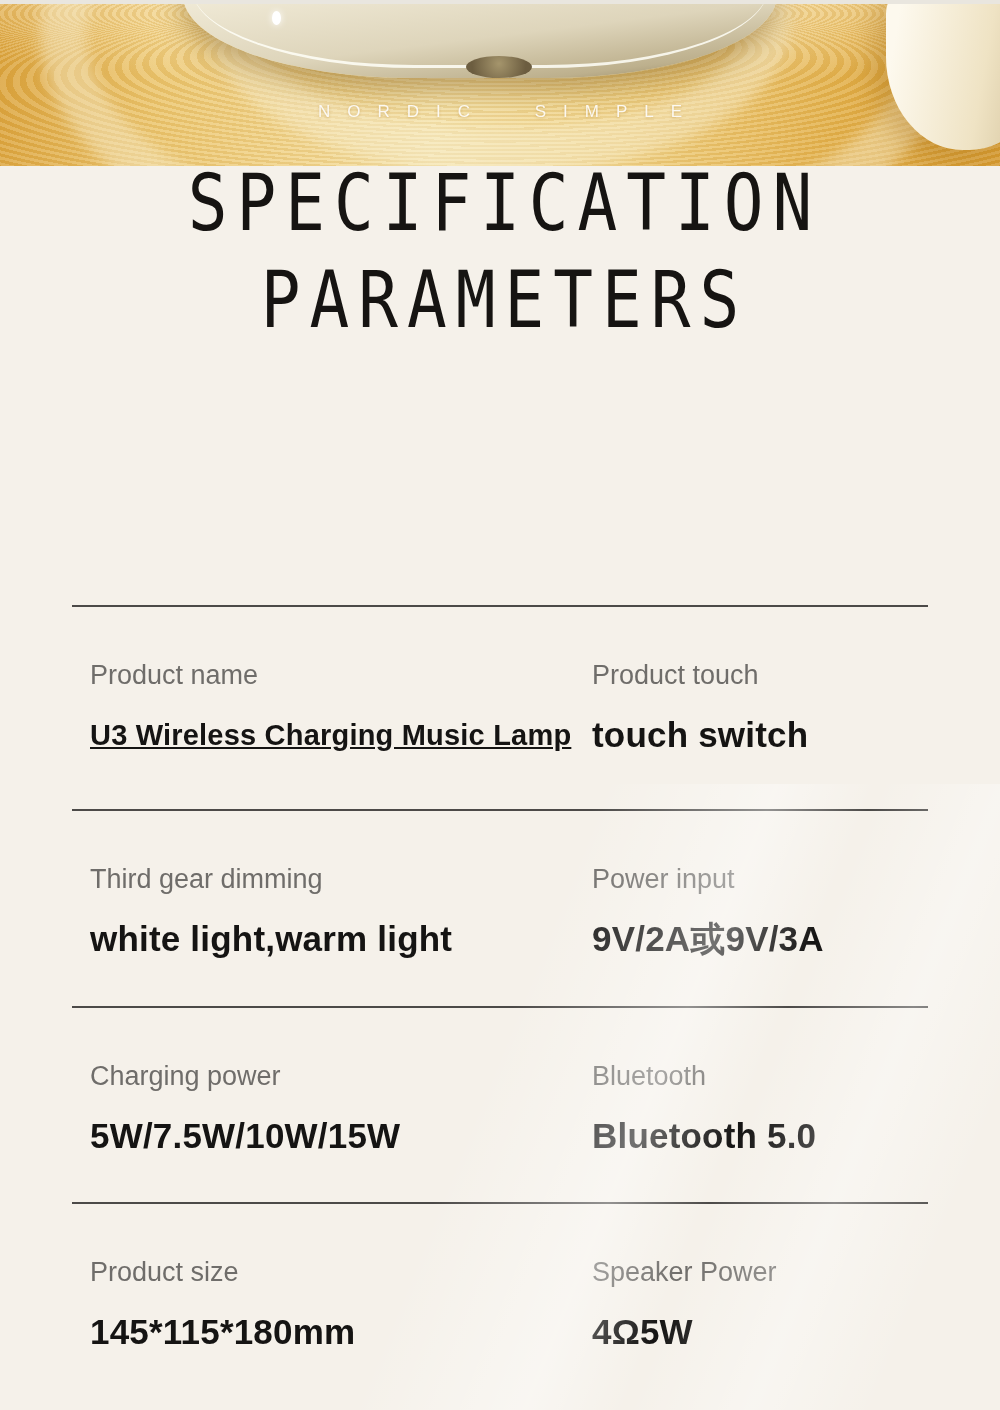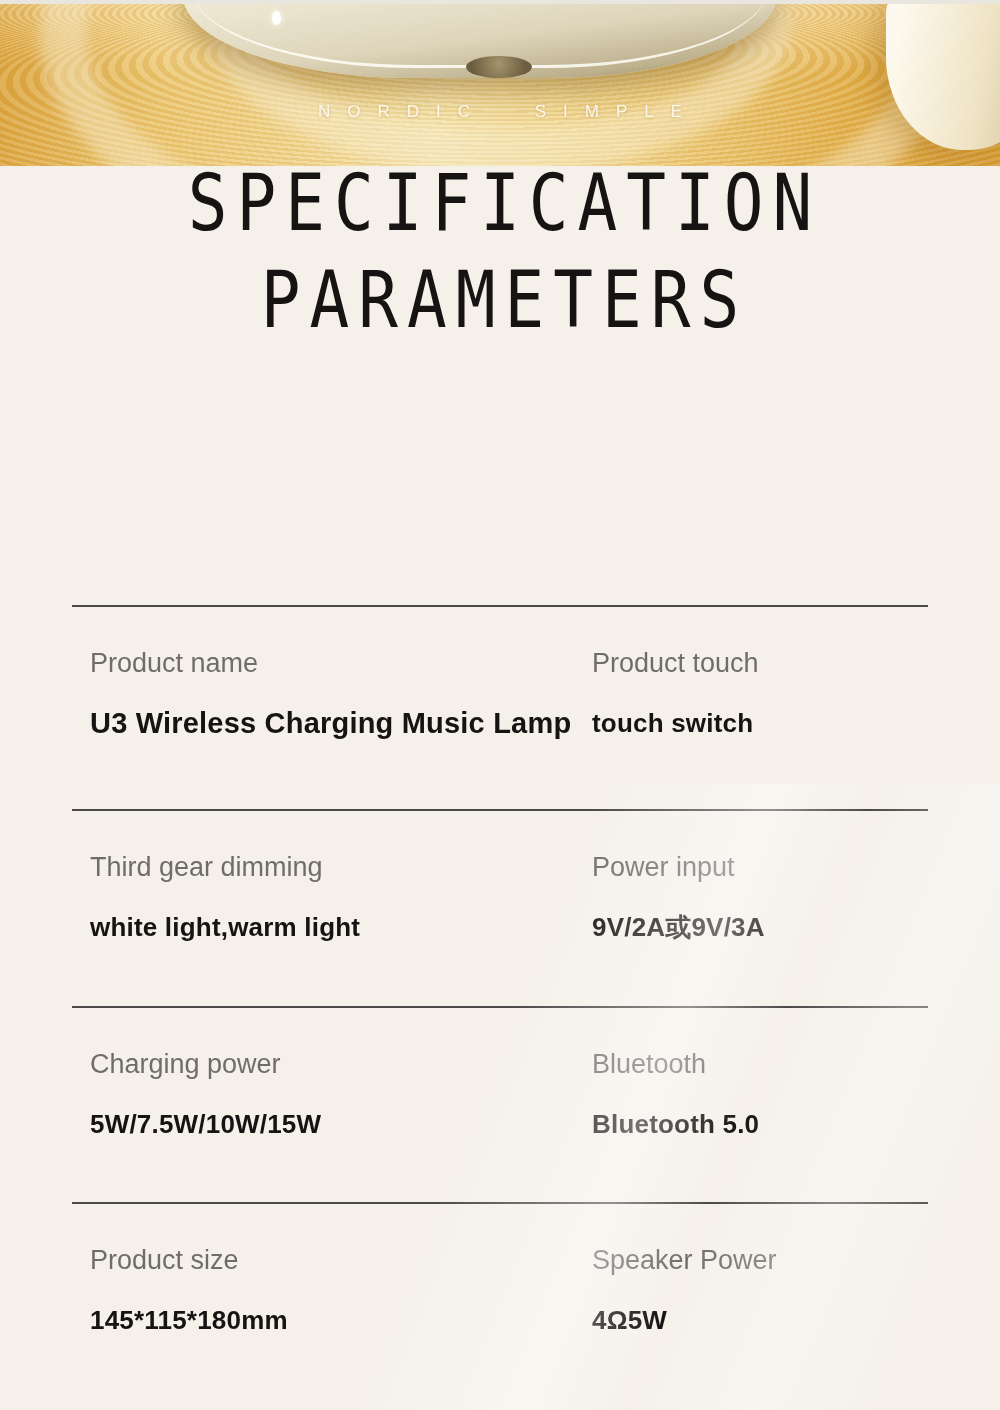--- a/index.html
+++ b/index.html
@@ -105,42 +105,42 @@
   }
   .main-title .tline { text-indent: 9px; }
   .spec-table {
     position: absolute;
     left: 72px; top: 601px;
     width: 856px;
   }
   .spec-row {
     display: flex;
     border-top: 2px solid #4c4a48;
-    padding-top: 40px;
+    padding-top: 52px;
   }
   .spec-row.r1 { height: 204px; }
   .spec-row.r2 { height: 197px; }
   .spec-row.r3 { height: 196px; }
   .spec-row.r4 { height: 212px; }
   .cell-left  { width: 520px; padding-left: 18px; }
   .cell-right { flex: 1; }
   .spec-label {
     font-size: 27px;
     line-height: 32px;
     color: #6f6d6a;
     margin-bottom: 23px;
   }
   .spec-value {
-    font-size: 26px;
+    font-size: 35px;
     line-height: 42px;
     font-weight: 600;
     color: #151413;
     letter-spacing: 0.2px;
   }
-  .spec-value.small { font-size: 29px; }
+  .spec-value.small { font-size: 29px; text-decoration: underline; }
   .sheen {
     position: absolute;
     left: 0; top: 780px;
     width: 1000px; height: 630px;
     pointer-events: none;
     background: linear-gradient(112deg,
       rgba(255,255,255,0) 48%,
       rgba(255,255,255,0.40) 62%,
       rgba(244,238,226,0) 70%,
       rgba(255,255,255,0.34) 80%,

